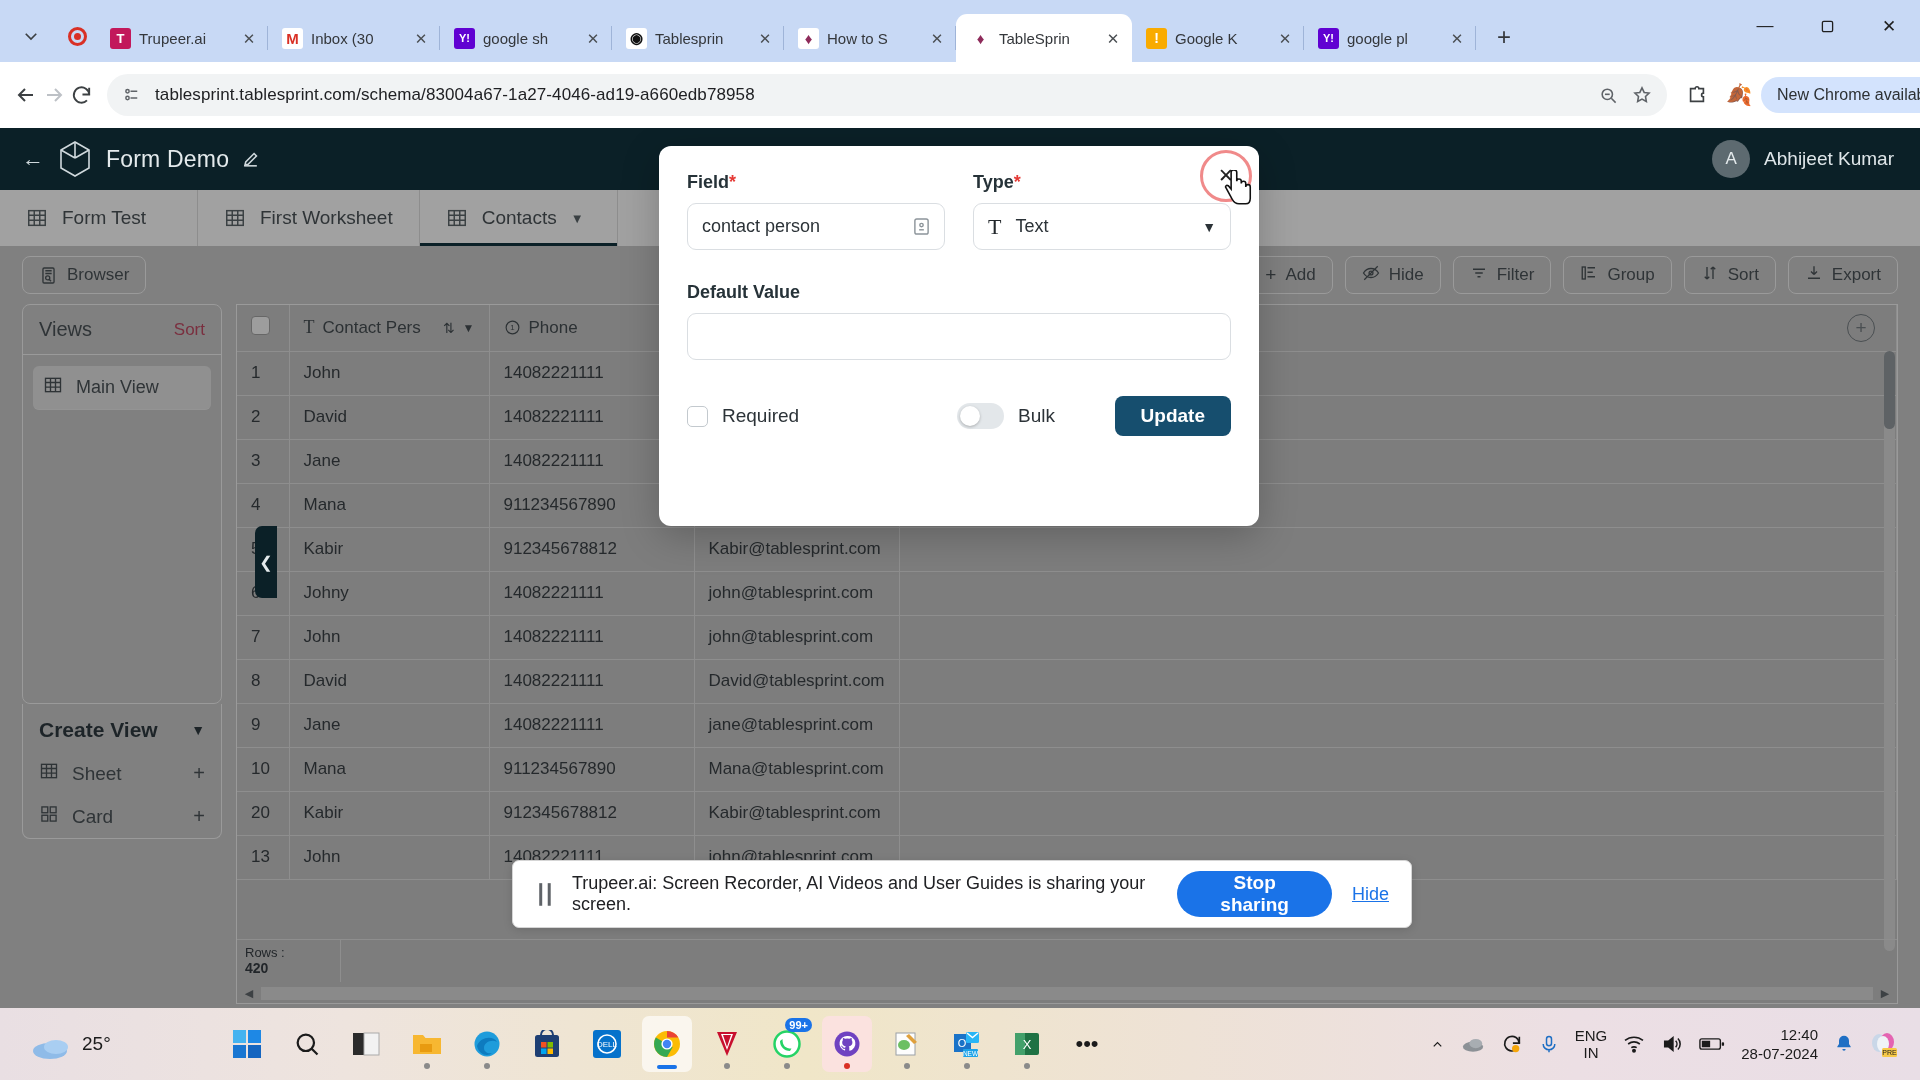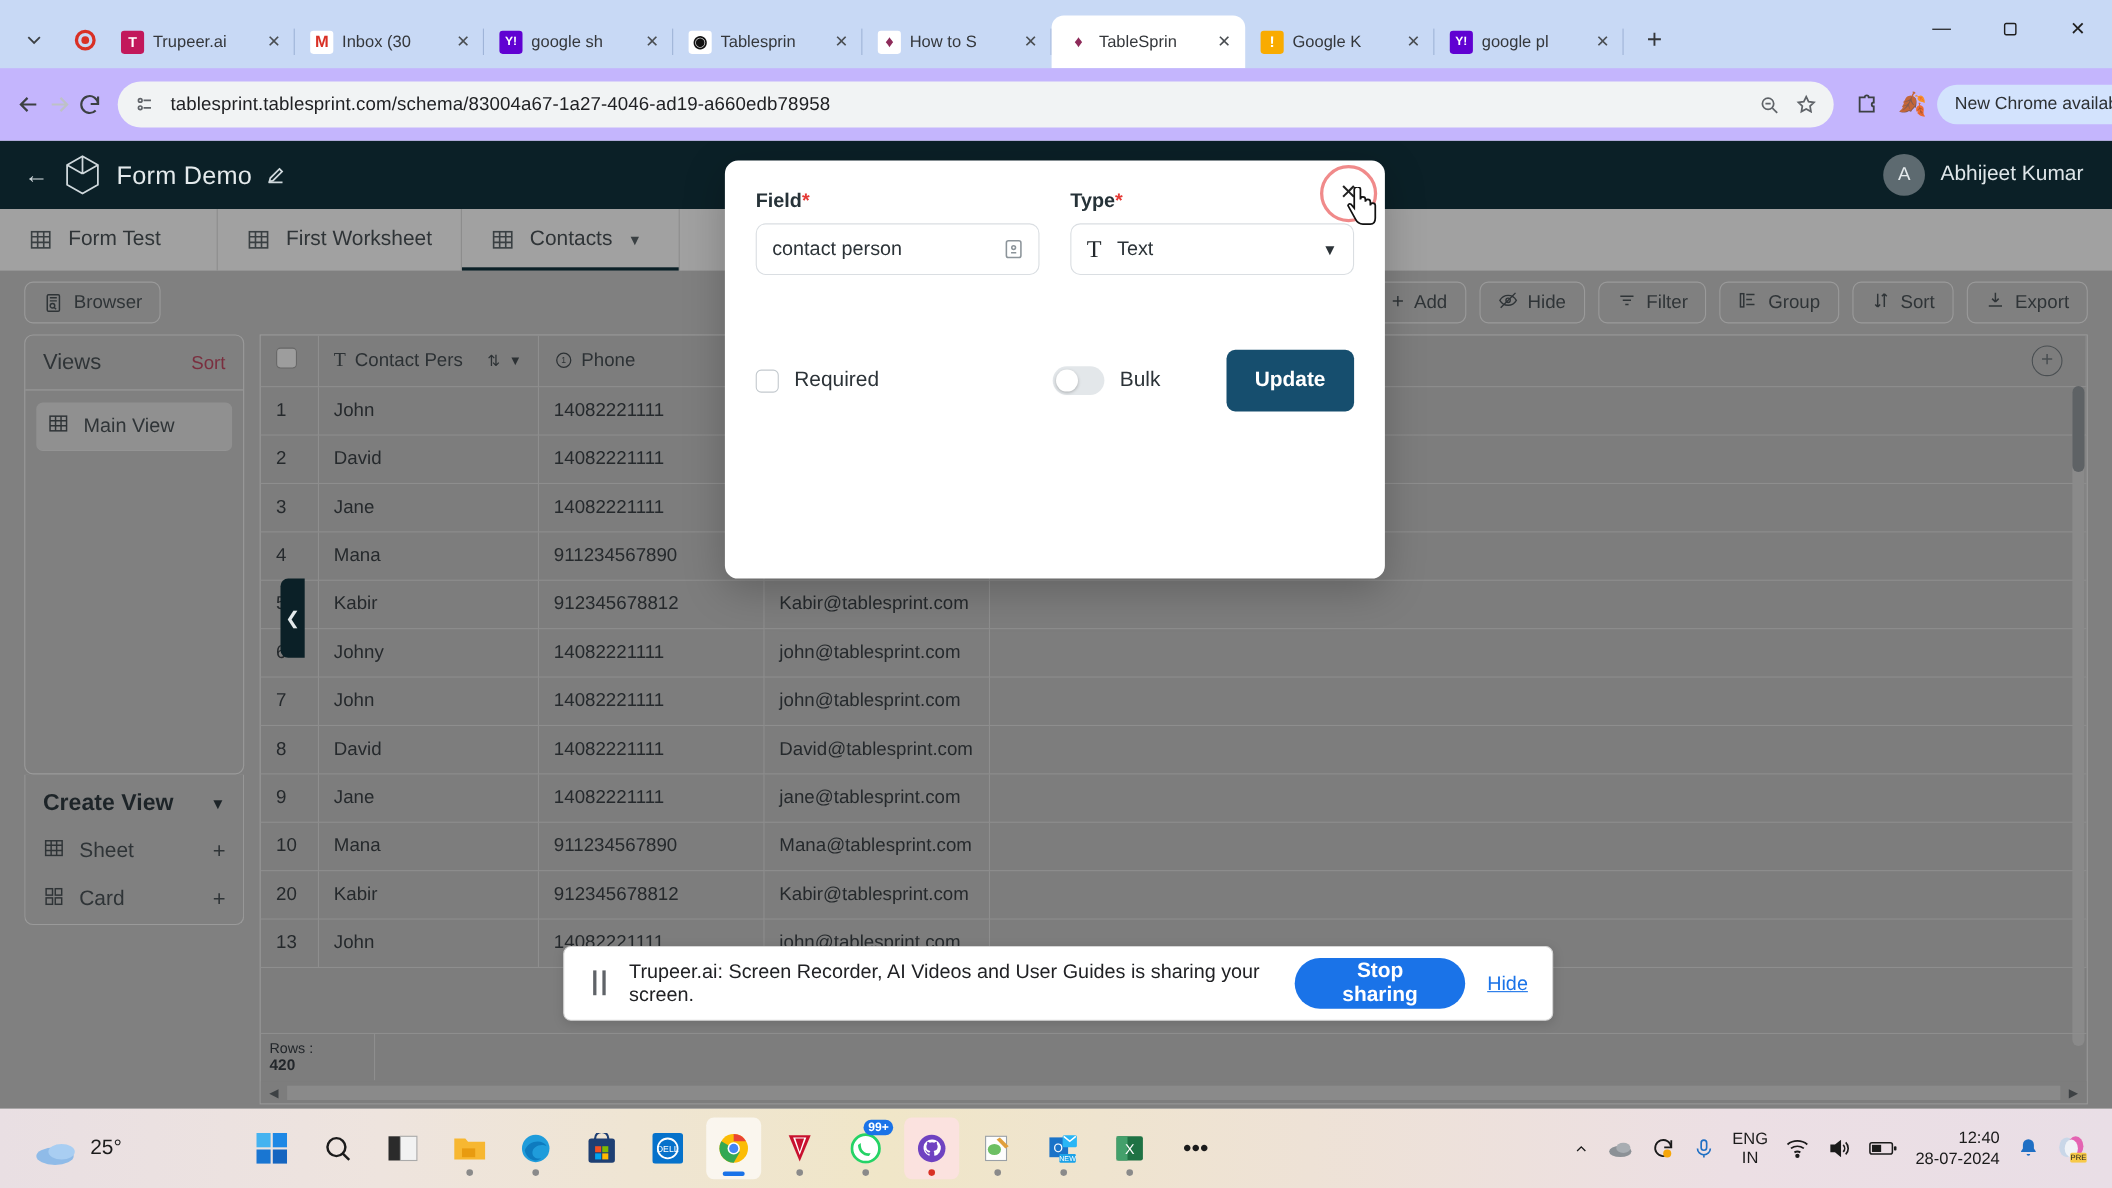--- a/index.html
+++ b/index.html
@@ -74,21 +74,21 @@
   .wincontrols {
     position: absolute; right: 0; top: 0; height: 52px; display: flex;
   }
   .wincontrols div {
     width: 62px; height: 52px; display: flex; align-items: center; justify-content: center;
     font-size: 17px; color: #1f1f1f; cursor: pointer;
   }
 
   .omnibar {
     position: absolute; top: 62px; left: 0; width: 1920px; height: 66px;
-    background: #c4b5fd; display: flex; align-items: center; padding: 0 14px; gap: 4px;
+    background: #ffffff; display: flex; align-items: center; padding: 0 14px; gap: 4px;
   }
   .nav-btn {
     width: 44px; height: 44px; border-radius: 50%;
     display: flex; align-items: center; justify-content: center;
     cursor: pointer; color: #3c4043;
   }
   .nav-btn.disabled { color: #bdc1c6; }
   .urlbar {
     flex: 0 0 auto; width: 1560px; height: 42px; margin-left: 10px;
     background: #f1f3f4; border-radius: 21px;
@@ -294,21 +294,21 @@
   .m-check-label { font-size: 19px; color: #2c3338; }
   .m-toggle-wrap { display: flex; align-items: center; gap: 14px; cursor: pointer; }
   .m-toggle {
     width: 47px; height: 26px; border-radius: 13px; background: #e3e7ea; position: relative;
   }
   .m-toggle i {
     position: absolute; left: 3px; top: 3px; width: 20px; height: 20px;
     border-radius: 50%; background: #fff; box-shadow: 0 1px 3px rgba(0,0,0,.25);
   }
   .m-update {
-    margin-left: auto; height: 56px; padding: 0 26px; border-radius: 8px;
+    margin-left: auto; height: 40px; padding: 0 26px; border-radius: 8px;
     background: #164e6e; color: #fff; font-size: 19px; font-weight: bold;
     display: flex; align-items: center; cursor: pointer; border: none;
   }
 
   
   .sharebar {
     position: absolute; left: 512px; bottom: 80px; width: 900px; height: 68px;
     background: #fff; border: 1px solid #d5d5d5; border-radius: 7px;
     display: flex; align-items: center; padding: 0 22px; gap: 20px; z-index: 30;
     box-shadow: 0 2px 10px rgba(0,0,0,0.13);
@@ -823,20 +823,24 @@
           </span>
           <div class="m-select">
             <span class="tletter">T</span>
             <span>Text</span>
             <span class="chev">▼</span>
           </div>
         </div>
       </div>
 
       <div class="m-row m-row2">
+        <div class="m-field">
+          <span class="m-label">Default Value</span>
+          <input class="m-input" value="" placeholder="" style="">
+        </div>
       </div>
 
       <div class="m-bottom">
         <div class="m-check-wrap">
           <span class="m-check"></span>
           <span class="m-check-label">Required</span>
         </div>
         <div class="m-toggle-wrap">
           <span class="m-toggle">
               <i></i>

